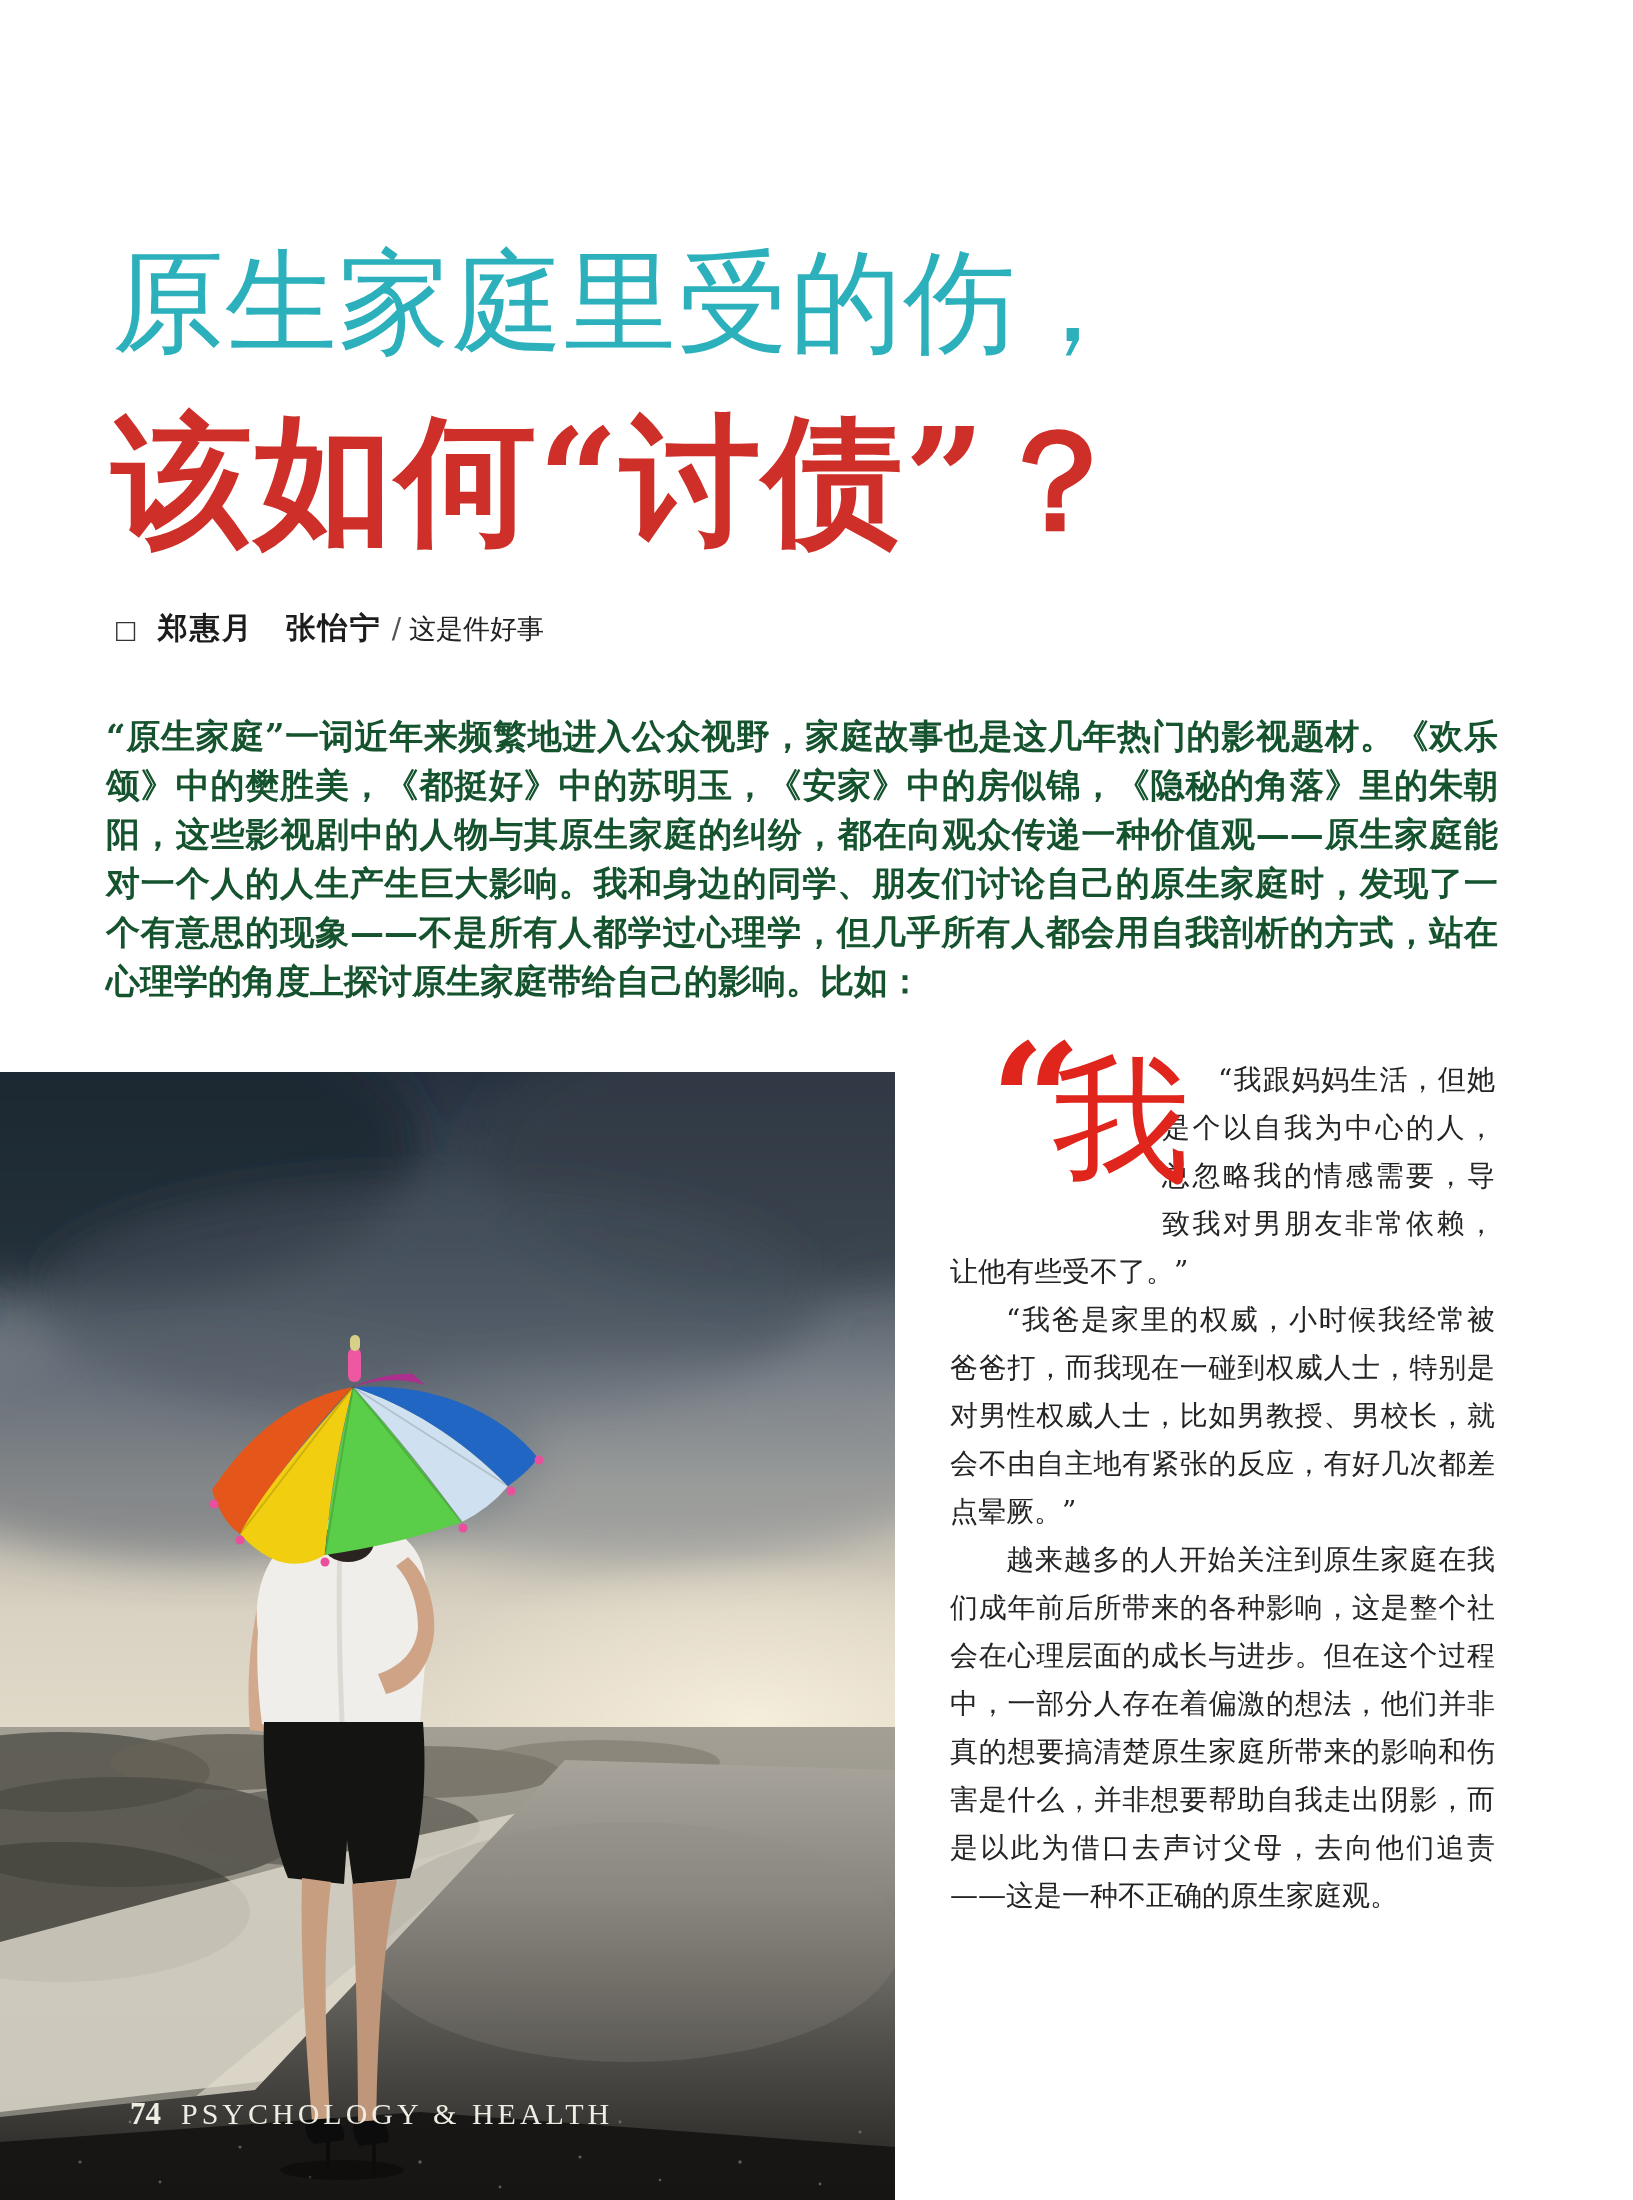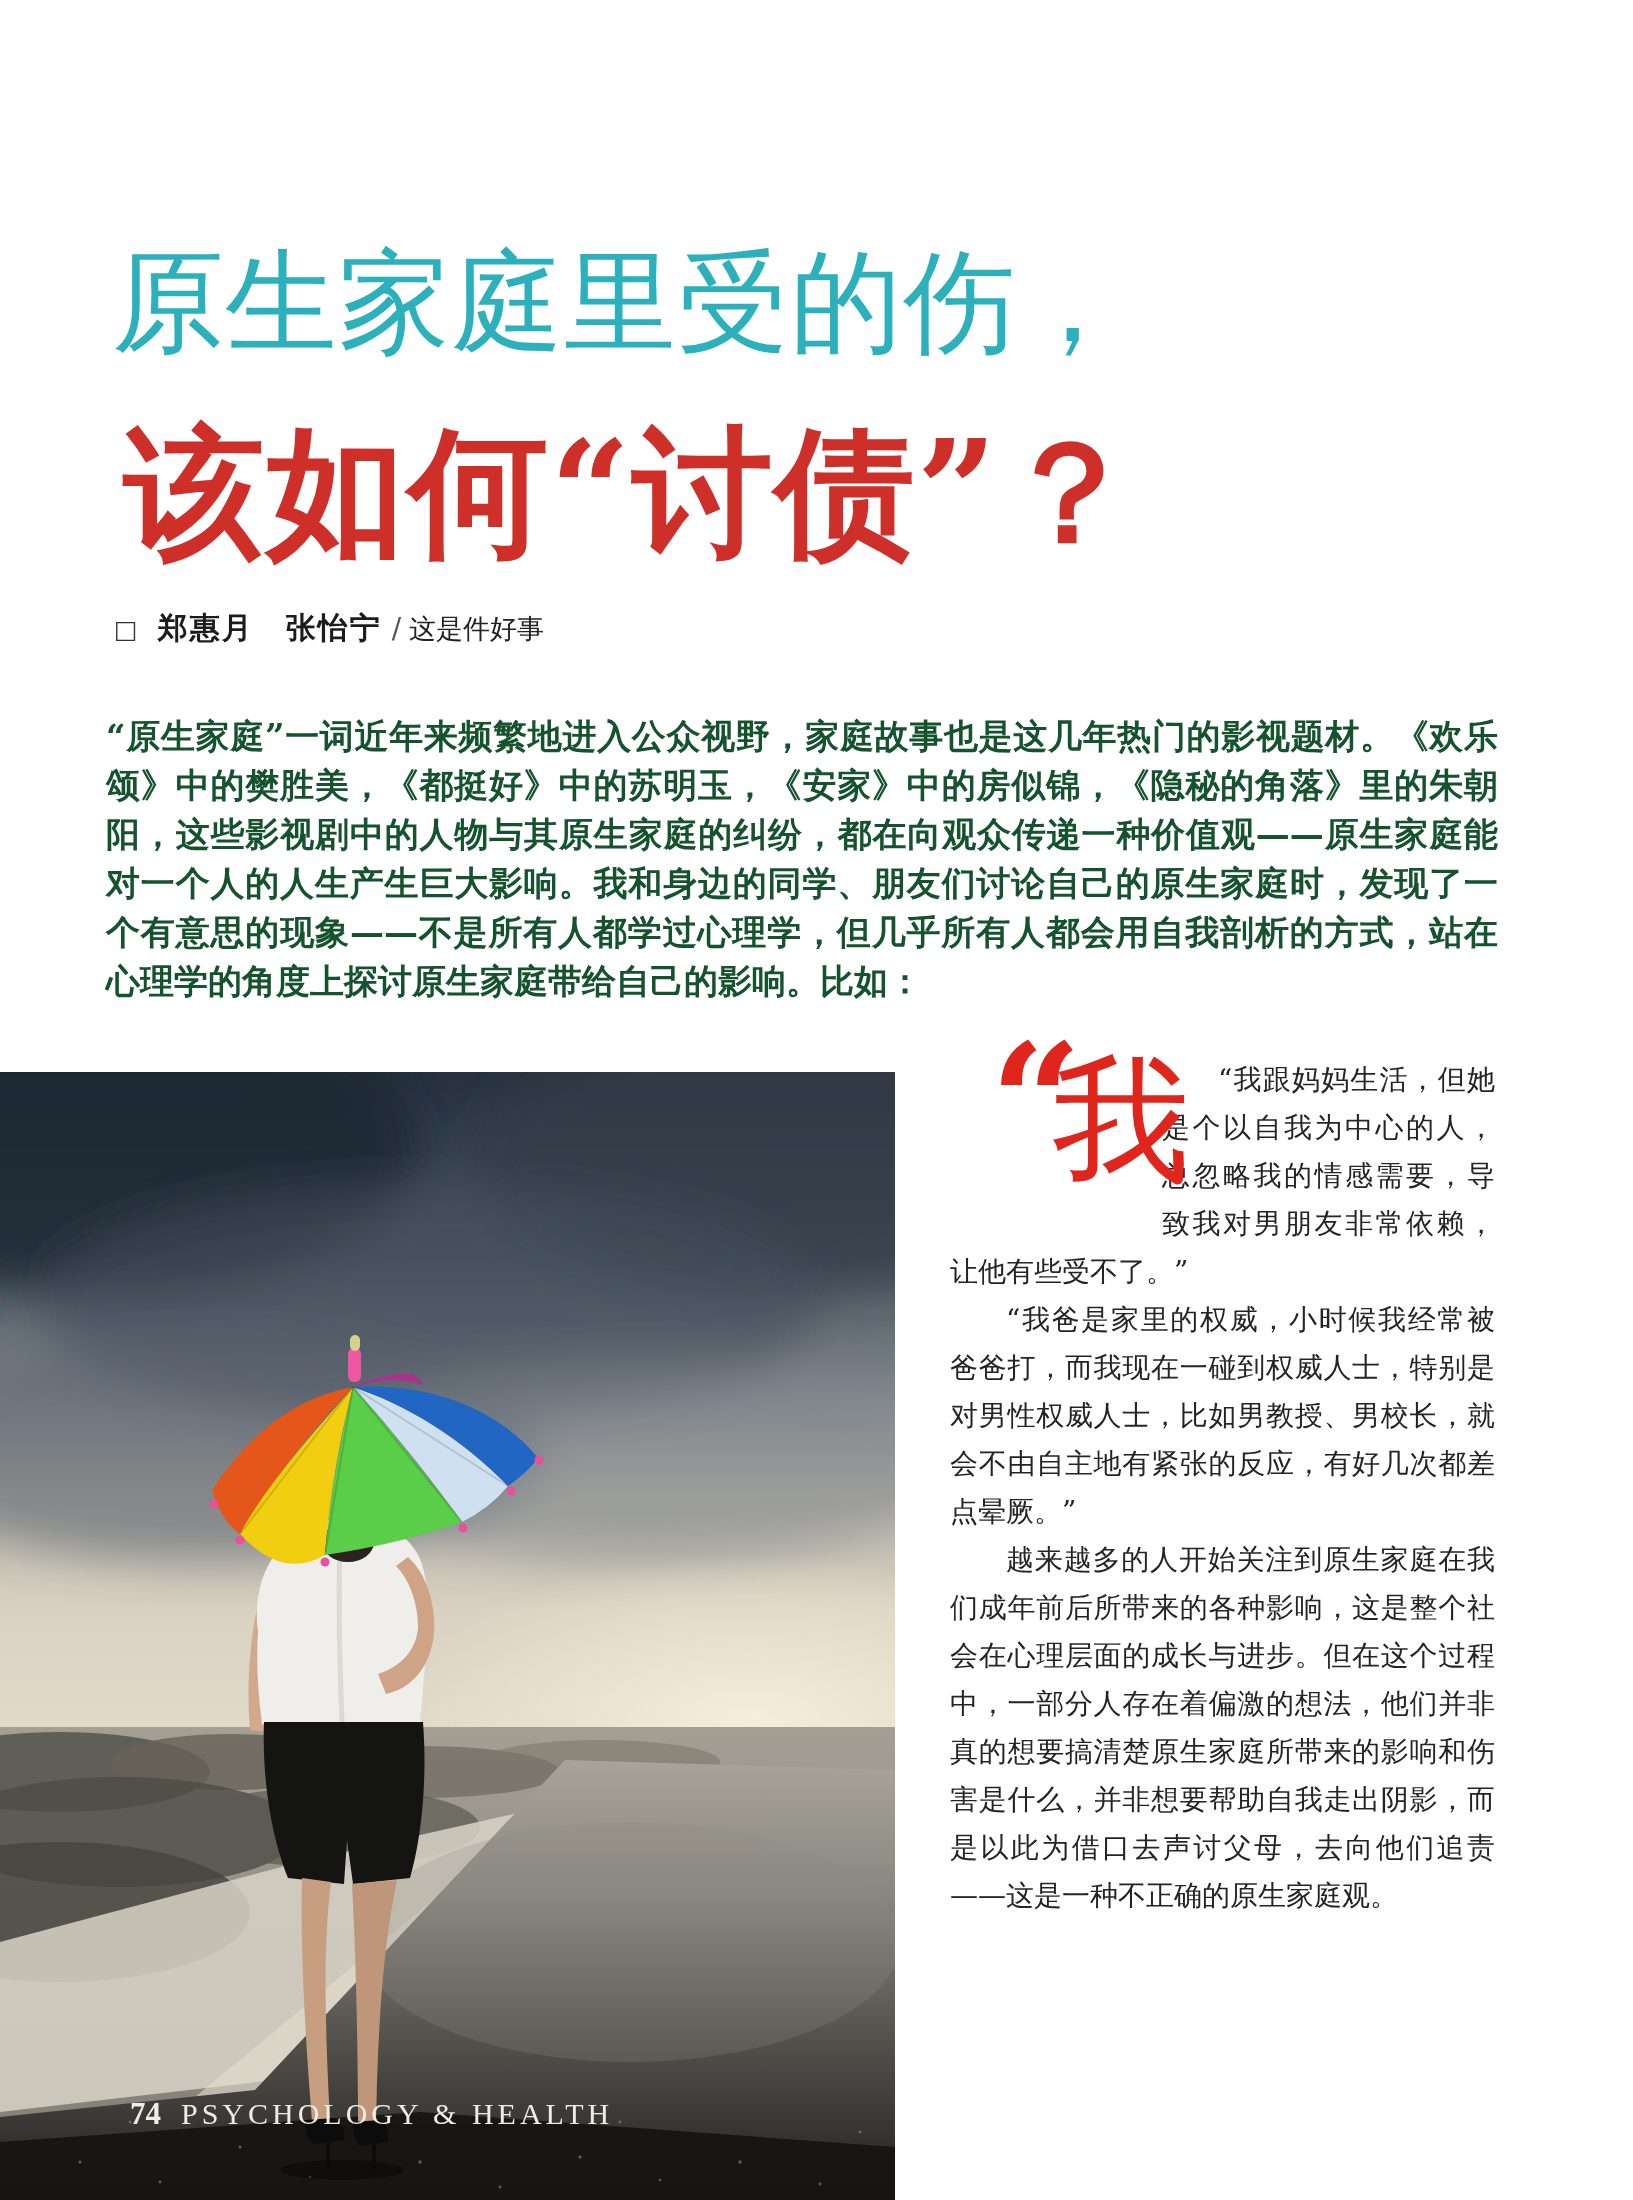--- a/index.html
+++ b/index.html
@@ -3,21 +3,21 @@
 <meta charset="utf-8">
 <style>
   html,body{margin:0;padding:0;background:#ffffff;}
   body{width:1633px;height:2200px;position:relative;overflow:hidden;
        font-family:"DejaVu Serif",serif;color:#1a1a1a;}
 
   
   #title1{position:absolute;left:112px;top:228px;margin:0;
           font-size:112px;font-weight:400;letter-spacing:1px;
           color:#2cb1bc;white-space:nowrap;font-family:Liberation Sans, sans-serif;}
-  #title2{position:absolute;left:112px;top:388px;margin:12px;
+  #title2{position:absolute;left:112px;top:388px;margin:0;
           font-size:140px;font-weight:700;letter-spacing:2px;
           color:#ce2f28;white-space:nowrap;font-family:"DejaVu Serif",serif;}
 
   
   #byline{position:absolute;left:114px;top:608px;display:flex;align-items:baseline;
           font-family:"DejaVu Sans",sans-serif;white-space:nowrap;}
   #byline .marker{font-size:25px;color:#333;margin-right:20px;}
   #byline .names{font-size:30px;font-weight:700;color:#1c1c1c;letter-spacing:2px;}
   #byline .slash{font-size:28px;color:#555;margin:0 8px 0 10px;font-weight:400;}
   #byline .affil{font-size:27px;color:#222;font-weight:400;}

